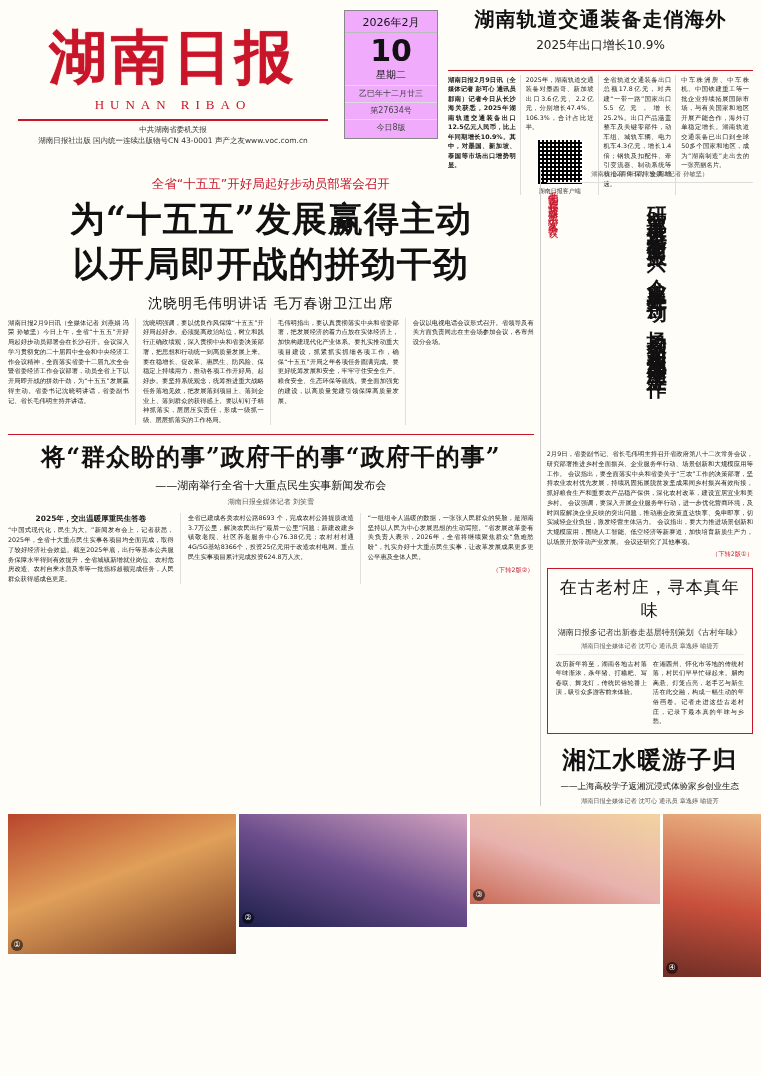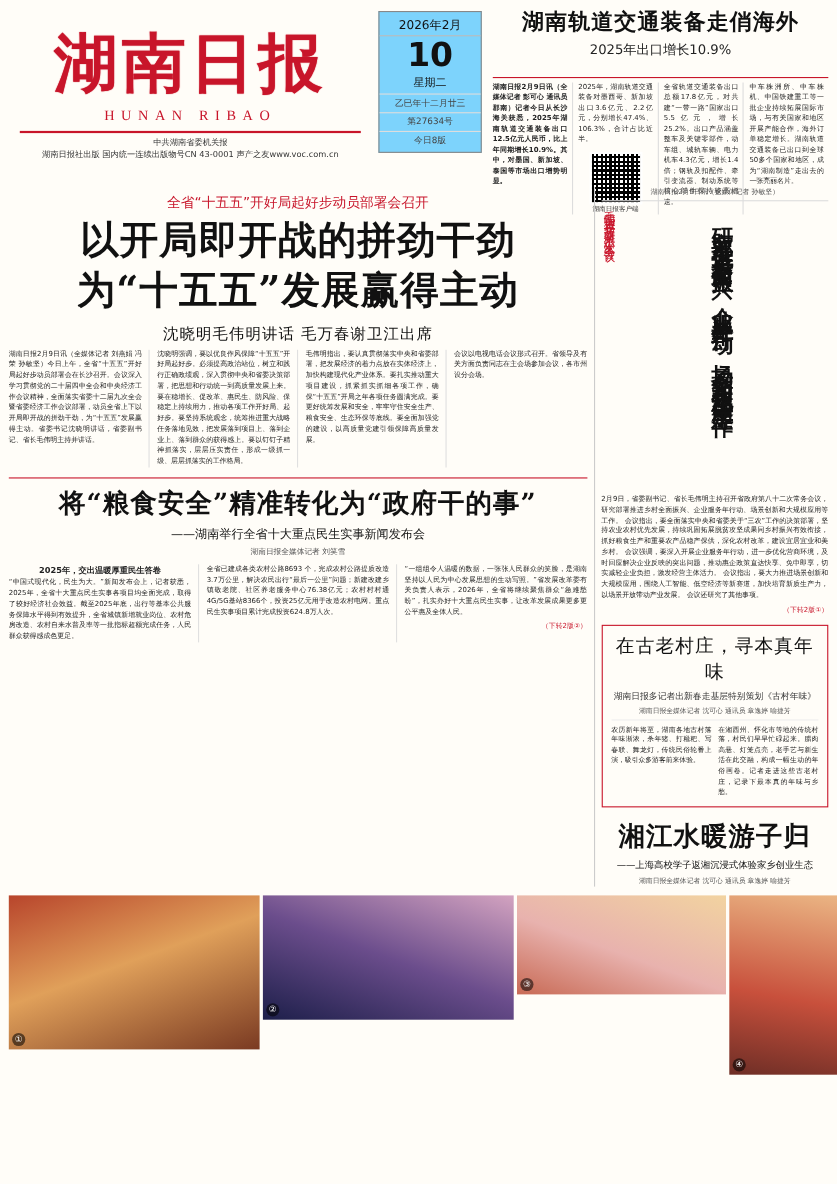--- a/index.html
+++ b/index.html
@@ -23,21 +23,21 @@
   }
   .mast-pinyin{
     text-align:center;color:#c8152a;font-size:13px;letter-spacing:6px;
     margin-top:6px;font-family:"Liberation Serif",serif;
   }
   .mast-rule{border-top:2px solid #c8152a;margin:6px 10px 3px 10px;}
   .mast-sub{font-size:7.5px;color:#333;text-align:center;line-height:1.5;}
 
   .mast-date{
     width:92px;border:1px solid #888;margin:4px 6px 0 6px;text-align:center;
-    padding:2px 0 4px 0;background:#7dd3fc;
+    padding:2px 0 4px 0;background:#f0abfc;
   }
   .mast-date .ym{font-size:11px;border-bottom:1px solid #bbb;padding:2px 0;}
   .mast-date .day{font-size:30px;font-weight:bold;line-height:1.1;padding:1px 0;}
   .mast-date .wk{font-size:10px;}
   .mast-date .lunar{font-size:8px;color:#444;border-top:1px solid #ddd;margin-top:3px;padding-top:2px;line-height:1.4;}
 
   .mast-right{flex:1;padding-left:4px;}
   .mr-head{border-bottom:1px solid #c8152a;padding-bottom:16px;}
   .mr-title{font-size:20px;font-weight:bold;text-align:center;letter-spacing:1px;font-family:"DejaVu Serif",serif;}
   .mr-sub{font-size:12px;text-align:center;margin-top:4px;color:#222;}
@@ -162,33 +162,33 @@
         <div class="col">全省轨道交通装备出口总额17.8亿元，对共建“一带一路”国家出口5.5亿元，增长25.2%。出口产品涵盖整车及关键零部件，动车组、城轨车辆、电力机车4.3亿元，增长1.4倍；钢轨及扣配件、牵引变流器、制动系统等核心部件保持较高增速。</div>
         <div class="col">中车株洲所、中车株机、中国铁建重工等一批企业持续拓展国际市场，与有关国家和地区开展产能合作，海外订单稳定增长。湖南轨道交通装备已出口到全球50多个国家和地区，成为“湖南制造”走出去的一张亮丽名片。</div>
       </div>
     </div>
   </div>
 
   <div class="lead-wrap">
 
     <div class="lead-main">
       <div class="kicker">全省“十五五”开好局起好步动员部署会召开</div>
+      <div class="headline">为“十五五”发展赢得主动</div>
       <div class="headline">以开局即开战的拼劲干劲</div>
-      <div class="headline">为“十五五”发展赢得主动</div>
       <div class="subhead">沈晓明毛伟明讲话  毛万春谢卫江出席</div>
 
       <div class="three-col">
         <div class="col sep">湖南日报2月9日讯（全媒体记者 刘燕娟 冯荣 孙敏坚）今日上午，全省“十五五”开好局起好步动员部署会在长沙召开。会议深入学习贯彻党的二十届四中全会和中央经济工作会议精神，全面落实省委十二届九次全会暨省委经济工作会议部署，动员全省上下以开局即开战的拼劲干劲，为“十五五”发展赢得主动。省委书记沈晓明讲话，省委副书记、省长毛伟明主持并讲话。</div>
         <div class="col sep">沈晓明强调，要以优良作风保障“十五五”开好局起好步。必须提高政治站位，树立和践行正确政绩观，深入贯彻中央和省委决策部署，把思想和行动统一到高质量发展上来。要在稳增长、促改革、惠民生、防风险、保稳定上持续用力，推动各项工作开好局、起好步。要坚持系统观念，统筹推进重大战略任务落地见效，把发展落到项目上、落到企业上、落到群众的获得感上。要以钉钉子精神抓落实，层层压实责任，形成一级抓一级、层层抓落实的工作格局。</div>
         <div class="col sep">毛伟明指出，要认真贯彻落实中央和省委部署，把发展经济的着力点放在实体经济上，加快构建现代化产业体系。要扎实推动重大项目建设，抓紧抓实抓细各项工作，确保“十五五”开局之年各项任务圆满完成。要更好统筹发展和安全，牢牢守住安全生产、粮食安全、生态环保等底线。要全面加强党的建设，以高质量党建引领保障高质量发展。</div>
         <div class="col">会议以电视电话会议形式召开。省领导及有关方面负责同志在主会场参加会议，各市州设分会场。</div>
       </div>
 
       <div class="h2bar">
-        <div class="h2">将“粮食安全”精准转化为“政府干的事”</div>
+        <div class="h2">将“群众盼的事”政府干的事“政府干的事”</div>
         <div class="h2sub">——湖南举行全省十大重点民生实事新闻发布会</div>
         <div class="h2by">湖南日报全媒体记者 刘笑雪</div>
         <div class="three-col" style="margin-top:6px">
           <div class="col sep">
             <div style="text-align:center;font-weight:bold;font-size:7.5px;margin-bottom:1px">2025年，交出温暖厚重民生答卷</div>
             <span>“中国式现代化，民生为大。”新闻发布会上，记者获悉，2025年，全省十大重点民生实事各项目均全面完成，取得了较好经济社会效益。截至2025年底，出行等基本公共服务保障水平得到有效提升，全省城镇新增就业岗位、农村危房改造、农村自来水普及率等一批指标超额完成任务，人民群众获得感成色更足。</span>
           </div>
           <div class="col sep">全省已建成各类农村公路8693 个，完成农村公路提质改造3.7万公里，解决农民出行“最后一公里”问题；新建改建乡镇敬老院、社区养老服务中心76.38亿元；农村村村通4G/5G基站8366个，投资25亿元用于改造农村电网。重点民生实事项目累计完成投资624.8万人次。</div>
           <div class="col">
             <span>“一组组令人温暖的数据，一张张人民群众的笑脸，是湖南坚持以人民为中心发展思想的生动写照。”省发展改革委有关负责人表示，2026年，全省将继续聚焦群众“急难愁盼”，扎实办好十大重点民生实事，让改革发展成果更多更公平惠及全体人民。</span>

